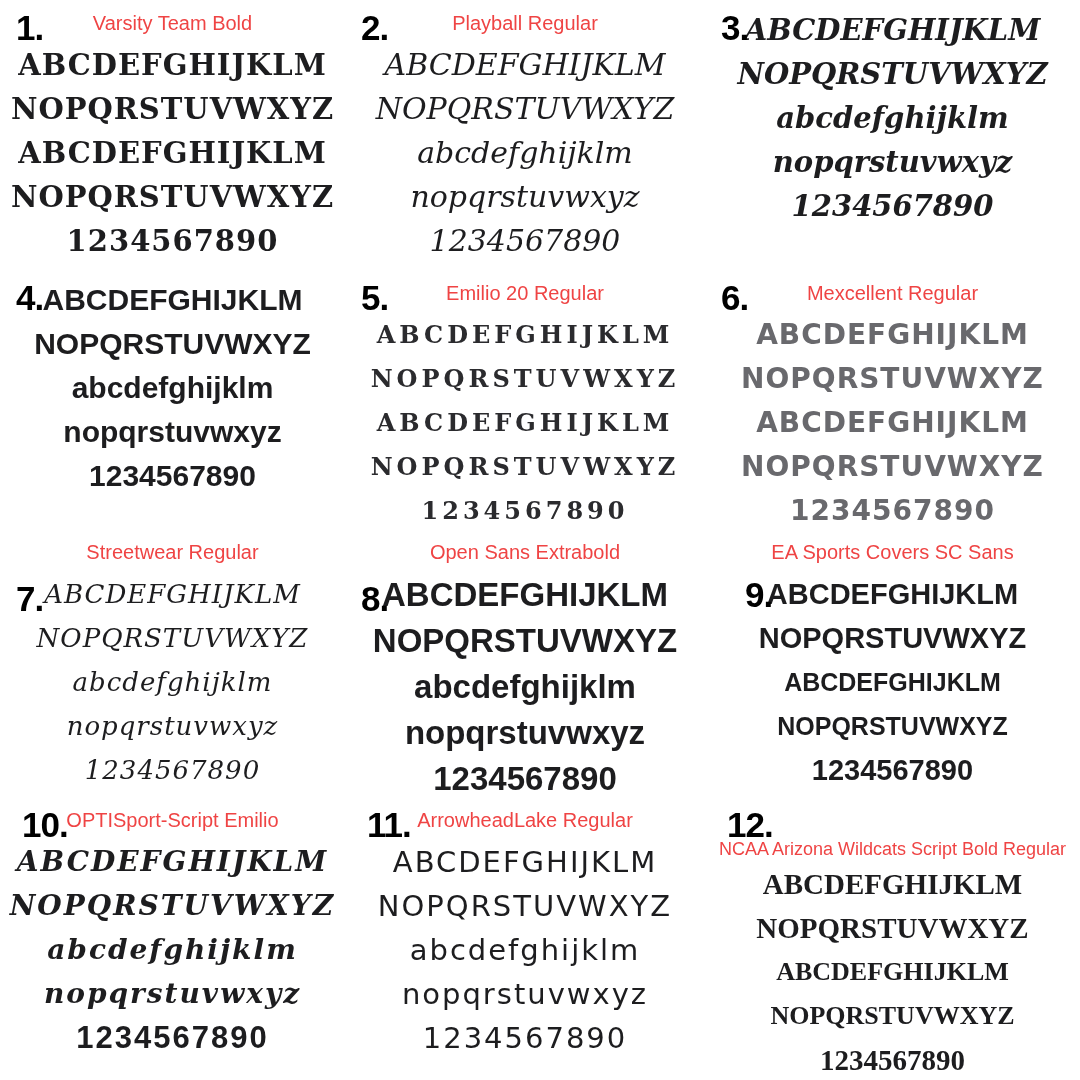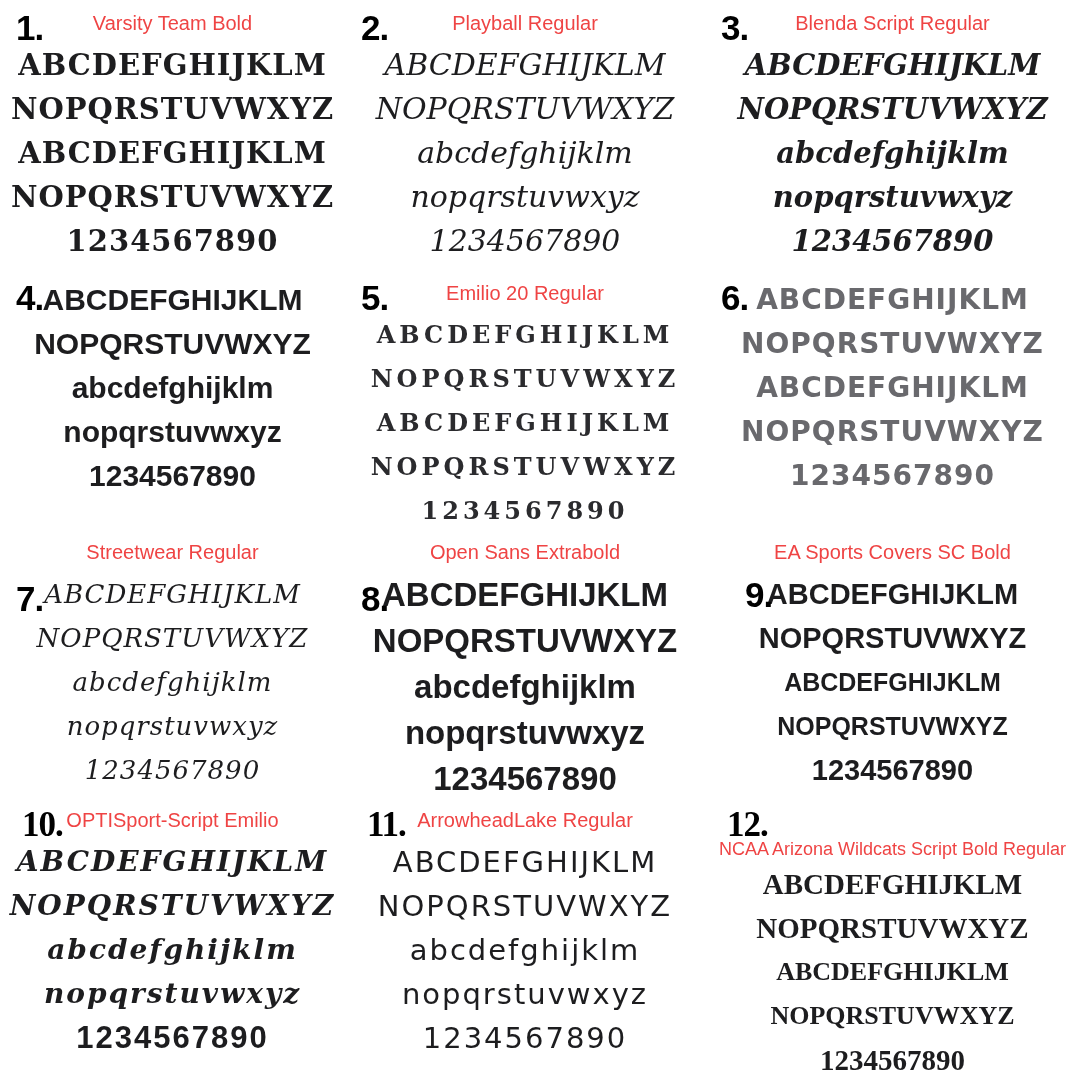--- a/index.html
+++ b/index.html
@@ -22,21 +22,21 @@
     font-size:20px;color:#ef4444;font-weight:400;
   }
   .lines{margin-top:8px;}
   .line{
     line-height:44px;white-space:nowrap;color:#1d1d1f;
   }
   
   .num-low .num{top:44px;}
   .num-low .label{padding-top:6px;}
   .f9 .num{left:40px;top:40px;}
-  .f10 .num,.f11 .num,.f12 .num{top:10px;left:22px;font-family:Liberation Serif, serif;}
+  .f10 .num,.f11 .num,.f12 .num{top:10px;left:22px;}
   .f12 .label{font-size:18px;padding-top:44px;}
   .f12 .lines{margin-top:2px;}
   .f10 .label,.f11 .label{padding-top:14px;}
 
   
   .f1 .line{font-family:"DejaVu Serif",serif;font-weight:700;font-size:29px;letter-spacing:1px;}
   
   .f2 .line{font-family:"DejaVu Serif",serif;font-style:italic;font-size:30px;}
   
   .f3 .line{font-family:"DejaVu Serif",serif;font-style:italic;font-weight:700;font-size:29px;}
@@ -86,21 +86,20 @@
       <div class="line">ABCDEFGHIJKLM</div>
       <div class="line">NOPQRSTUVWXYZ</div>
       <div class="line">abcdefghijklm</div>
       <div class="line">nopqrstuvwxyz</div>
       <div class="line">1234567890</div>
     </div>
   </section>
 
   <section class="cell f3">
     <div class="num">3.</div>
-    <div class="label">Blenda Script Regular</div>
     <div class="lines">
       <div class="line">ABCDEFGHIJKLM</div>
       <div class="line">NOPQRSTUVWXYZ</div>
       <div class="line">abcdefghijklm</div>
       <div class="line">nopqrstuvwxyz</div>
       <div class="line">1234567890</div>
     </div>
   </section>
 
   <section class="cell f4">
@@ -121,20 +120,21 @@
       <div class="line">ABCDEFGHIJKLM</div>
       <div class="line">NOPQRSTUVWXYZ</div>
       <div class="line">ABCDEFGHIJKLM</div>
       <div class="line">NOPQRSTUVWXYZ</div>
       <div class="line">1234567890</div>
     </div>
   </section>
 
   <section class="cell f6">
     <div class="num">6.</div>
+    <div class="label">Mexcellent Regular</div>
     <div class="lines">
       <div class="line">ABCDEFGHIJKLM</div>
       <div class="line">NOPQRSTUVWXYZ</div>
       <div class="line">ABCDEFGHIJKLM</div>
       <div class="line">NOPQRSTUVWXYZ</div>
       <div class="line">1234567890</div>
     </div>
   </section>
 
   <section class="cell f7 num-low">
@@ -156,21 +156,21 @@
       <div class="line">ABCDEFGHIJKLM</div>
       <div class="line">NOPQRSTUVWXYZ</div>
       <div class="line">abcdefghijklm</div>
       <div class="line">nopqrstuvwxyz</div>
       <div class="line">1234567890</div>
     </div>
   </section>
 
   <section class="cell f9 num-low">
     <div class="num">9.</div>
-    <div class="label">EA Sports Covers SC Bold</div>
+    <div class="label">EA Sports Covers SC Sans</div>
     <div class="lines">
       <div class="line">ABCDEFGHIJKLM</div>
       <div class="line">NOPQRSTUVWXYZ</div>
       <div class="line">ABCDEFGHIJKLM</div>
       <div class="line">NOPQRSTUVWXYZ</div>
       <div class="line">1234567890</div>
     </div>
   </section>
 
   <section class="cell f10">

